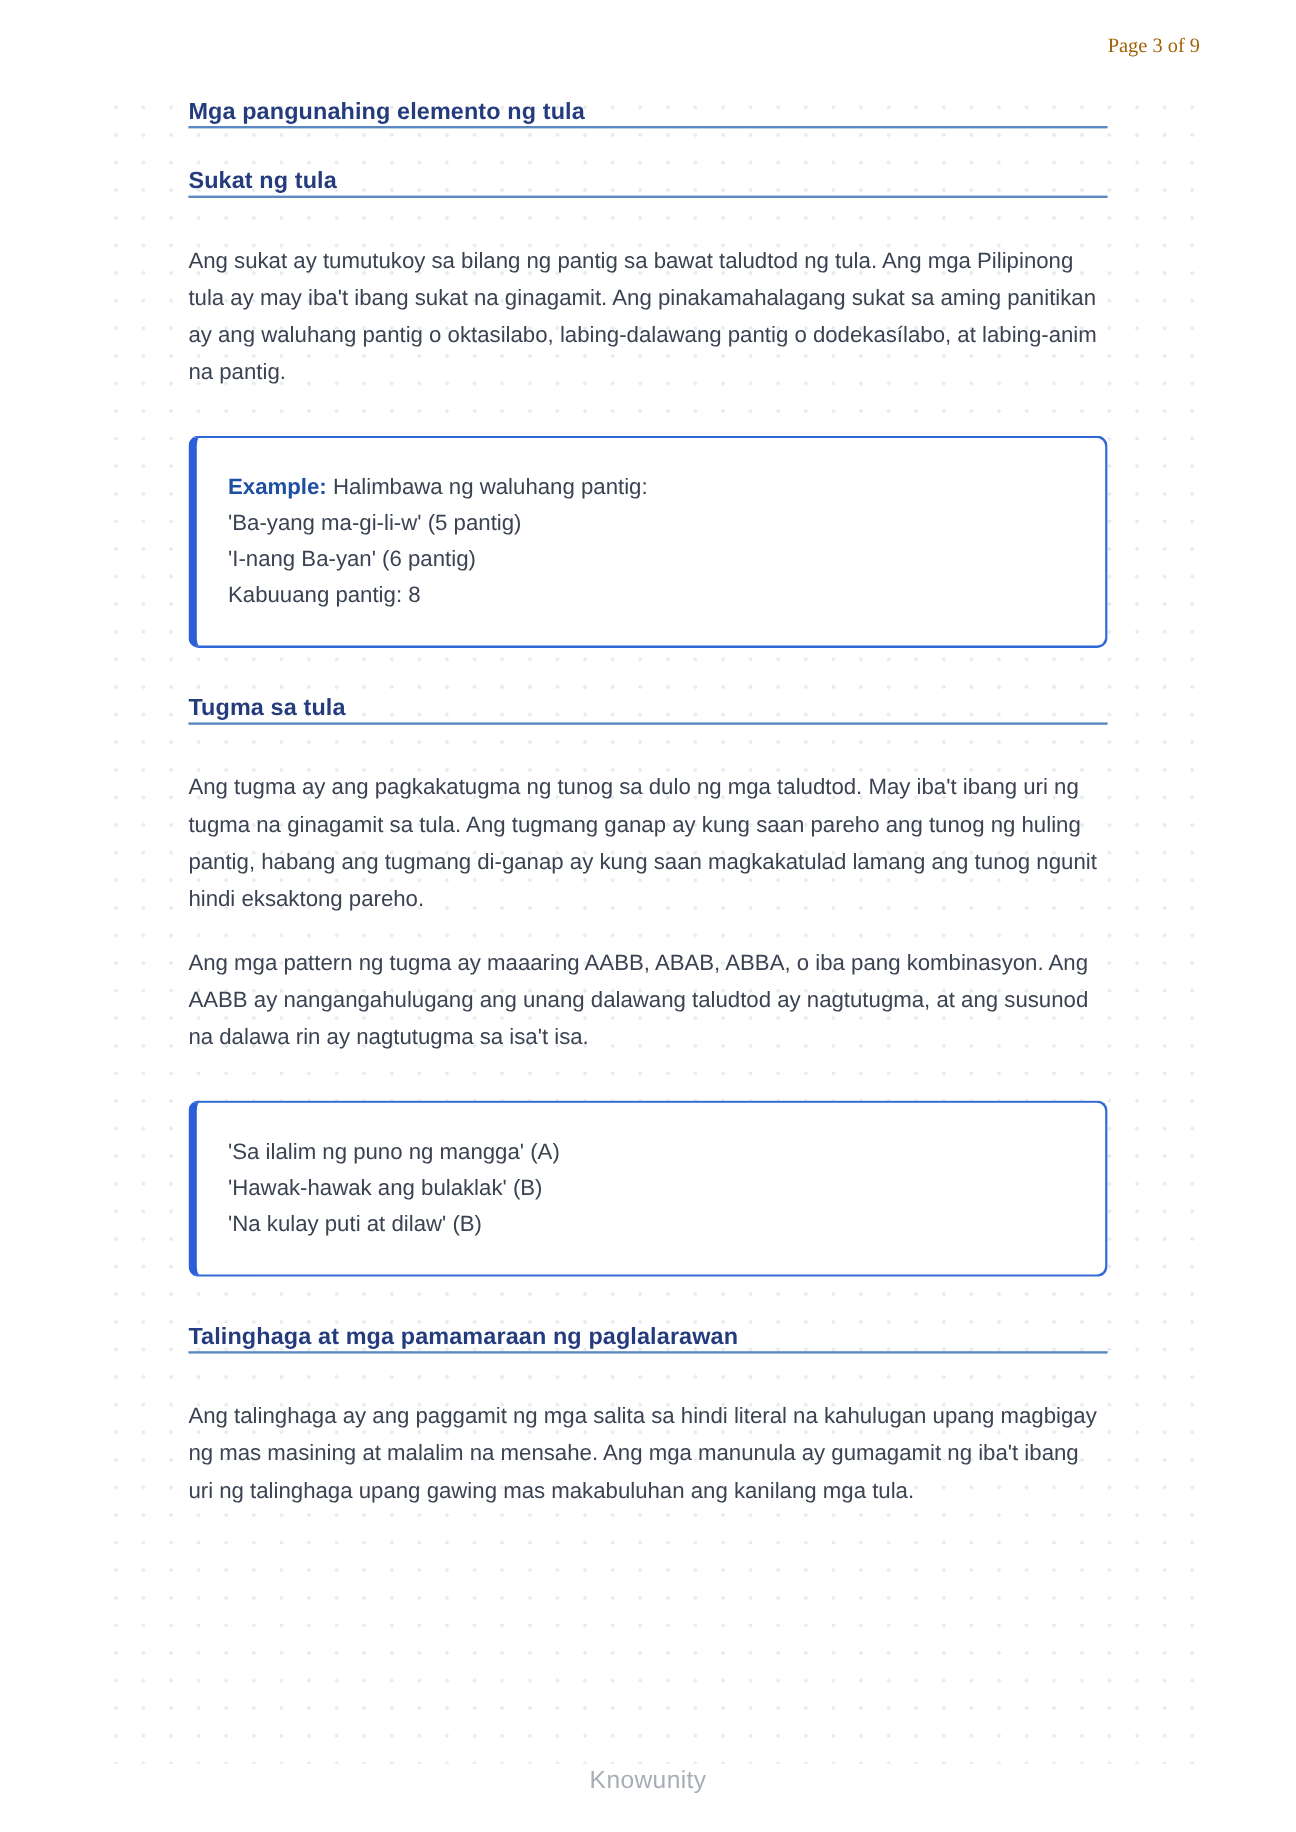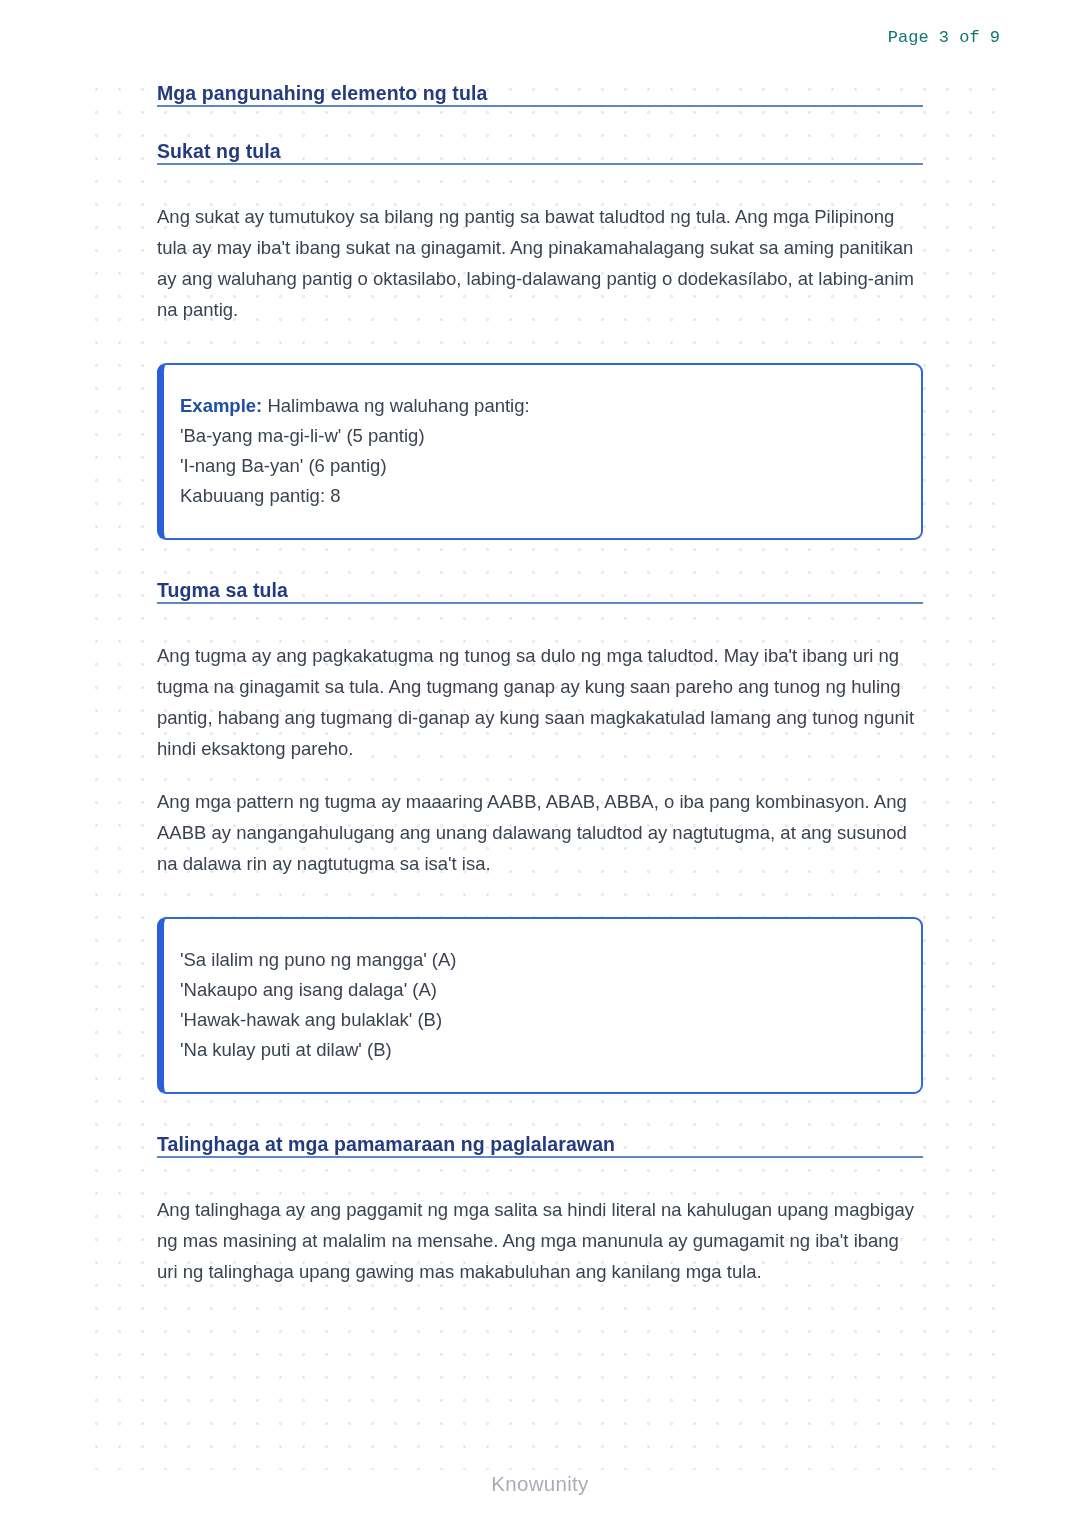--- a/index.html
+++ b/index.html
@@ -19,23 +19,23 @@
     height: 1392px;
     background-image: radial-gradient(circle, #e9ebef 1.6px, rgba(255,255,255,0) 1.7px);
     background-size: 23px 23px;
     z-index: 0;
   }
   .page-header {
     position: absolute;
     top: 28px;
     right: 80px;
     z-index: 2;
-    font-family: Liberation Mono, monospace;
+    font-family: Liberation Serif, serif;
     font-size: 17px;
-    color: #0f766e;
+    color: #a16207;
   }
   .content {
     position: absolute;
     left: 157px;
     top: 82px;
     width: 766px;
     z-index: 1;
   }
   .section-title {
     margin: 0;
@@ -53,21 +53,21 @@
     line-height: 31px;
     color: #3b4352;
   }
   .body-par + .body-par { margin-top: 22px; }
   .example-box {
     margin-top: 38px;
     background: #ffffff;
     border: 2px solid #3068d8;
     border-left: 7px solid #2b5fd9;
     border-radius: 9px;
-    padding: 26px 26px 27px 16px;
+    padding: 26px 26px 27px 26px;
     font-size: 18.5px;
     line-height: 30px;
     color: #3b4352;
     position: relative;
     z-index: 1;
   }
   .example-label {
     font-weight: bold;
     color: #1d4fa3;
   }
@@ -106,21 +106,20 @@
     <span class="example-line">Kabuuang pantig: 8</span>
   </div>
 
   <h2 class="section-title gap-title-lg">Tugma sa tula</h2>
 
   <p class="body-par">Ang tugma ay ang pagkakatugma ng tunog sa dulo ng mga taludtod. May iba't ibang uri ng tugma na ginagamit sa tula. Ang tugmang ganap ay kung saan pareho ang tunog ng huling pantig, habang ang tugmang di-ganap ay kung saan magkakatulad lamang ang tunog ngunit hindi eksaktong pareho.</p>
   <p class="body-par">Ang mga pattern ng tugma ay maaaring AABB, ABAB, ABBA, o iba pang kombinasyon. Ang AABB ay nangangahulugang ang unang dalawang taludtod ay nagtutugma, at ang susunod na dalawa rin ay nagtutugma sa isa't isa.</p>
 
   <div class="example-box">
     <span class="example-line">'Sa ilalim ng puno ng mangga' (A)</span>
-    <span class="example-line">'Nakaupo ang isang dalaga' (A)</span>
     <span class="example-line">'Hawak-hawak ang bulaklak' (B)</span>
     <span class="example-line">'Na kulay puti at dilaw' (B)</span>
   </div>
 
   <h2 class="section-title gap-title-lg">Talinghaga at mga pamamaraan ng paglalarawan</h2>
 
   <p class="body-par">Ang talinghaga ay ang paggamit ng mga salita sa hindi literal na kahulugan upang magbigay ng mas masining at malalim na mensahe. Ang mga manunula ay gumagamit ng iba't ibang uri ng talinghaga upang gawing mas makabuluhan ang kanilang mga tula.</p>
 
 </div>
 

